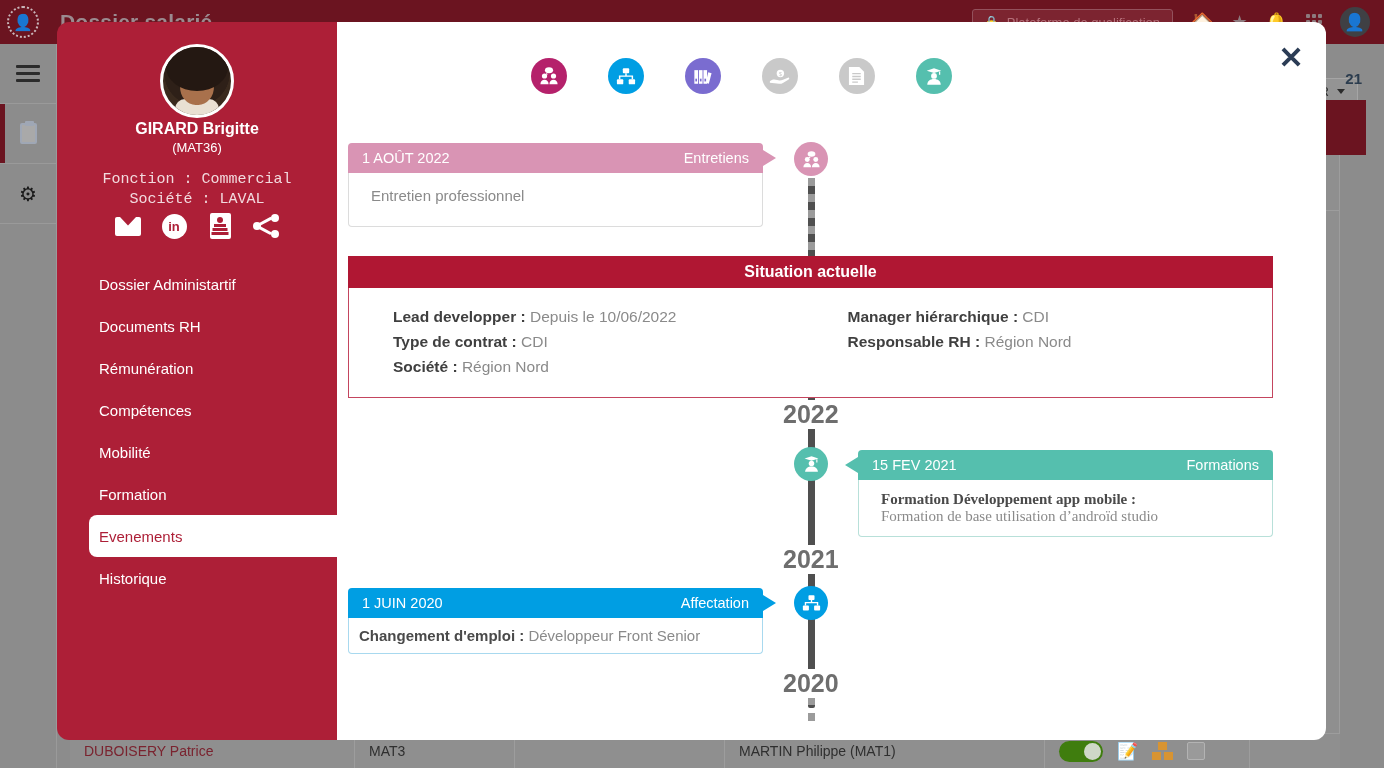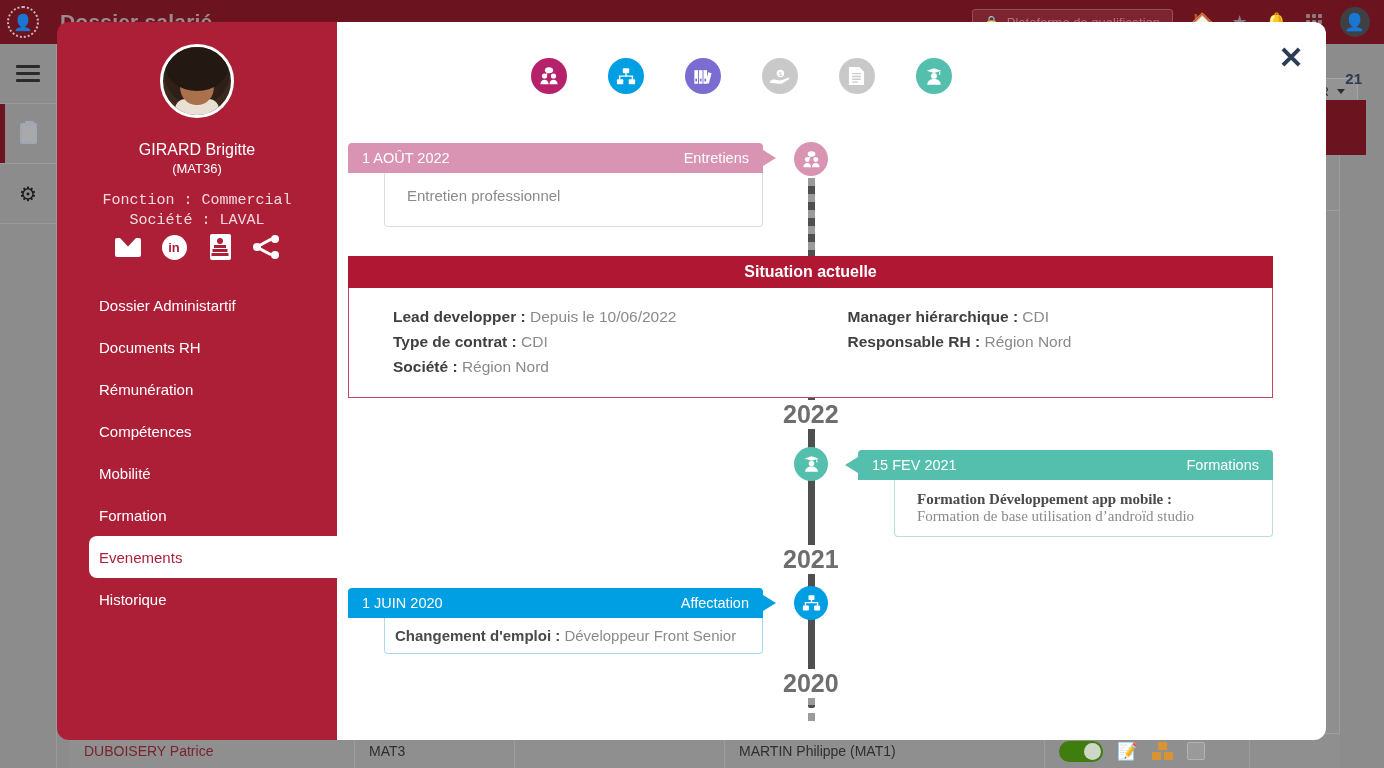--- a/index.html
+++ b/index.html
@@ -160,21 +160,21 @@
     position: absolute; left: 50%; top: 30%; transform: translate(-50%,-50%);
     width: 62px; height: 48px; border-radius: 50%;
     background: #241812;
   }
   .avatar-neck {
     position: absolute; left: 50%; bottom: -2px; transform: translateX(-50%);
     width: 44px; height: 18px; border-radius: 10px 10px 0 0;
     background: #e9e0d3;
   }
 
-  .emp-name { color: #fff; font-size: 16px; font-weight: 400; margin-top: 23px; }
+  .emp-name { color: #fff; font-size: 16px; font-weight: 700; margin-top: 2px; }
   .emp-mat { color: #fff; font-size: 13px; margin-top: 2px; }
   .emp-line { color: #f2dade; font-size: 15px; margin-top: 3px; font-family: Liberation Mono, monospace; }
   .emp-line.first { margin-top: 16px; }
 
   .social-row { display: flex; gap: 20px; margin-top: 5px; align-items: center; }
   .si { width: 26px; height: 26px; display: flex; align-items: center; justify-content: center; }
   .si-mail {
     width: 26px; height: 19px; background: #fff; border-radius: 2px; position: relative; overflow: hidden;
   }
   .si-mail::after {
@@ -266,21 +266,20 @@
   .card-head {
     height: 30px; display: flex; align-items: center; justify-content: space-between;
     padding: 0 14px; color: #fff; font-size: 14.5px; position: relative;
   }
   .card-head .date { font-weight: 400; }
   .card-head .cat { font-weight: 400; }
   .card-body {
     background: #fff; padding: 11px 22px; font-size: 15px; color: #8a8a8a;
     border-left: 1px solid #dcdcdc; border-right: 1px solid #dcdcdc; border-bottom: 1px solid #dcdcdc;
     border-radius: 0 0 4px 4px;
-    margin-left: 36px;
   }
   .card-body b { color: #4a4a4a; }
   .arrow-r {
     position: absolute; right: -13px; top: 7px;
     width: 0; height: 0; border-top: 8px solid transparent; border-bottom: 8px solid transparent;
   }
   .arrow-l {
     position: absolute; left: -13px; top: 7px;
     width: 0; height: 0; border-top: 8px solid transparent; border-bottom: 8px solid transparent;
   }

